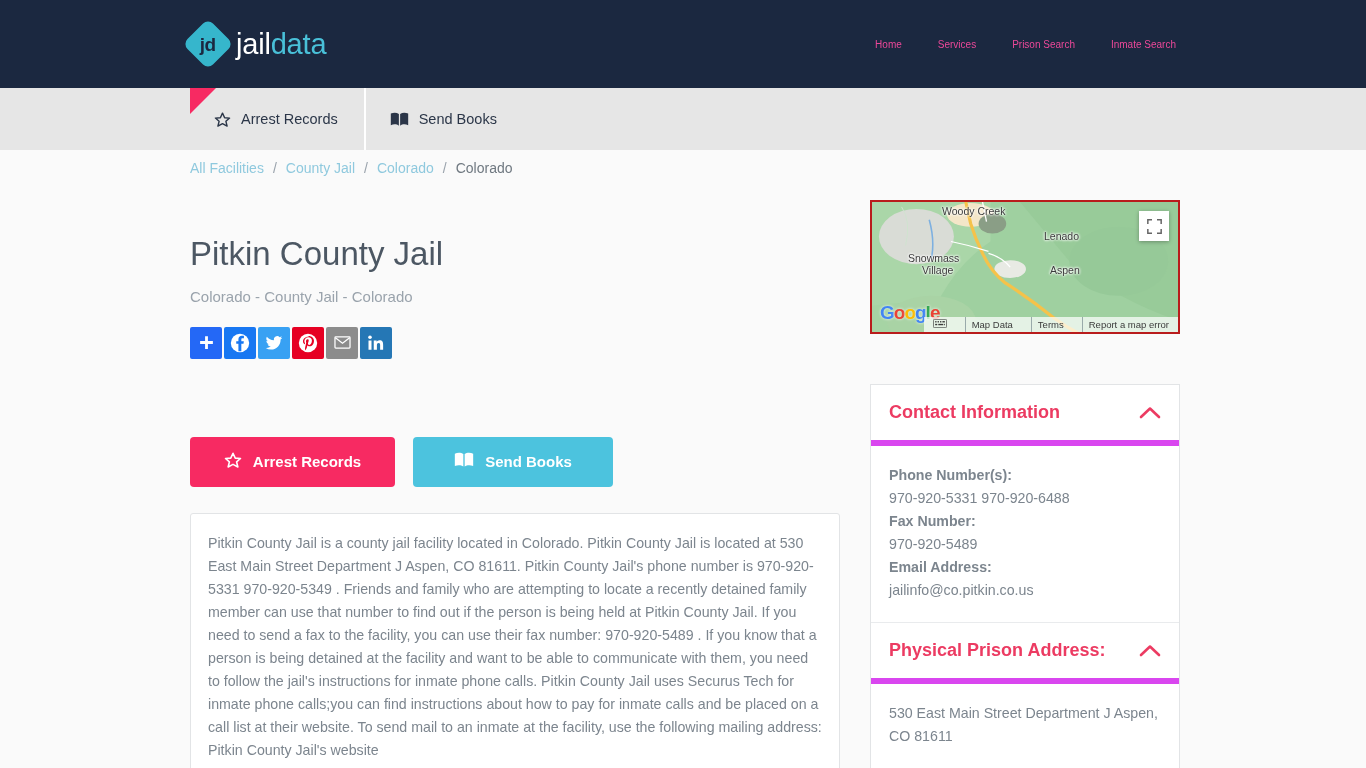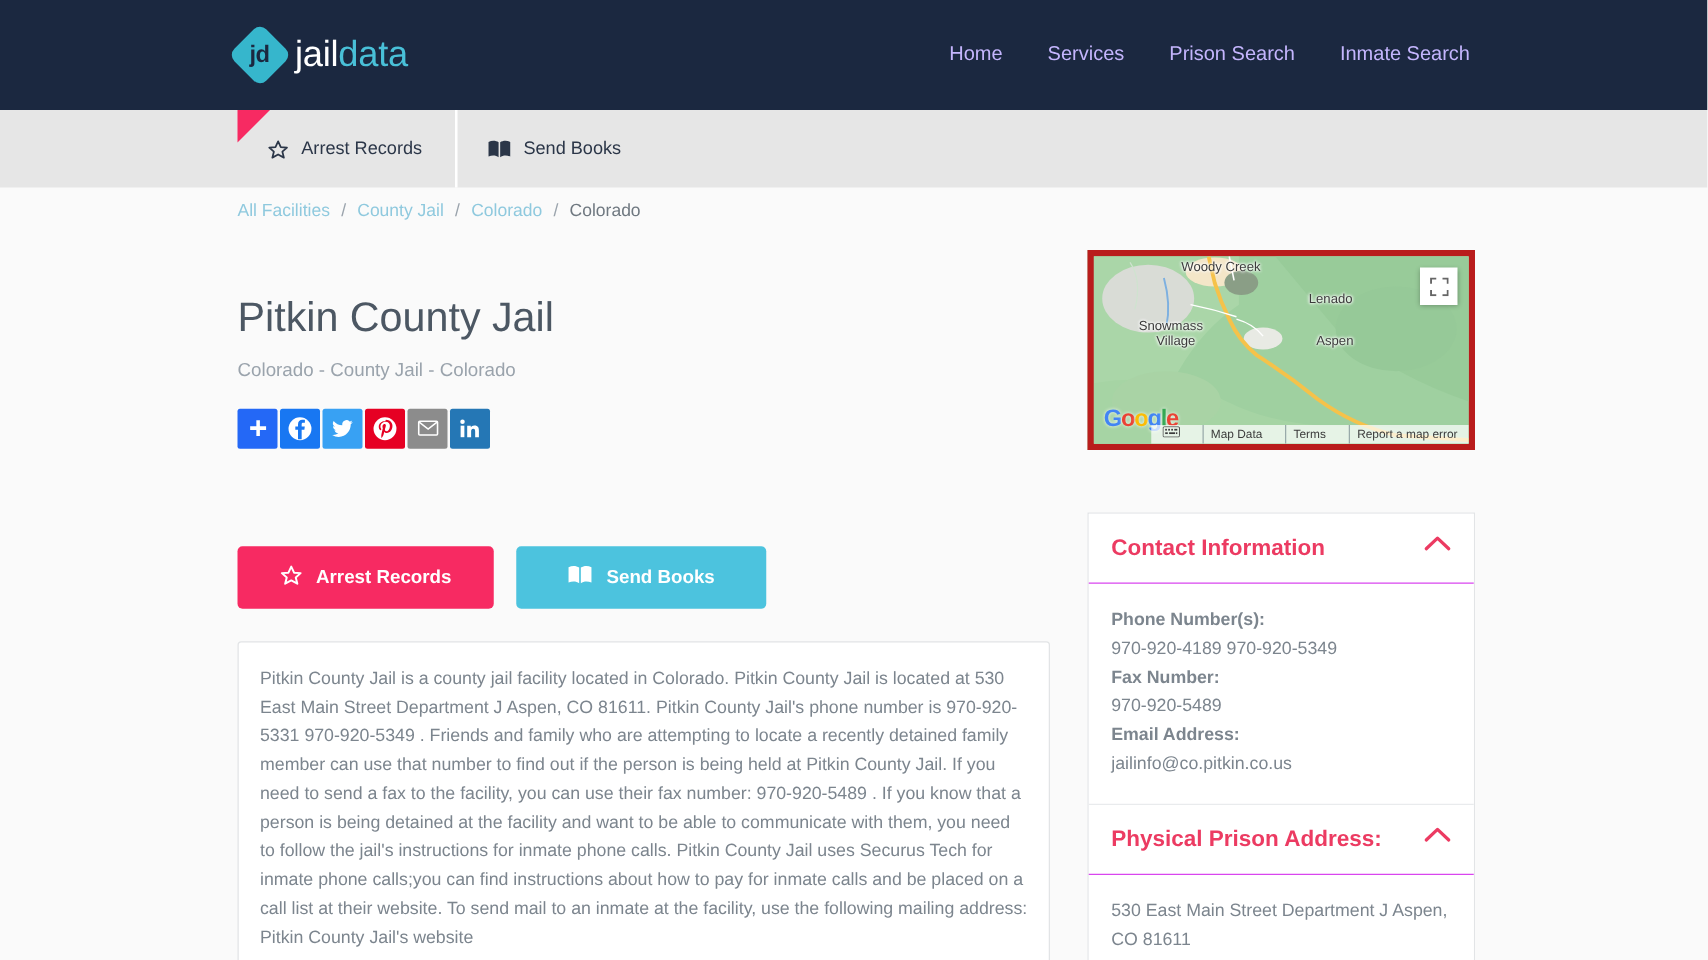--- a/index.html
+++ b/index.html
@@ -38,22 +38,22 @@
     font-weight:bold;
     letter-spacing:-0.5px;
     line-height:1;
   }
   .brand-text { font-size:29px; letter-spacing:-0.2px; line-height:1; }
   .brand-text .b1 { color:#ffffff; }
   .brand-text .b2 { color:#49c0d8;margin-top:36px; }
 
   .mainnav { margin-left:auto; display:flex; align-items:center; gap:36px; }
   .mainnav a {
-    color:#c4b5fd;
-    font-size:16px;
+    color:#ec4899;
+    font-size:10px;
     text-decoration:none;
     white-space:nowrap;
   }
 
   
   .tabstrip {
     height:62px;
     background:#e6e6e6;
     display:flex;
     align-items:stretch;
@@ -140,22 +140,22 @@
 
   
   .card {
     background:#ffffff;
     border:1px solid #e2e4e6;
     border-radius:3px;
     margin-top:26px;
   }
   .card-head {
     padding:15px 17px;
-    border-bottom:1px solid #d946ef;
-    display:flex; align-items:flex-start; justify-content:space-between;
+    border-bottom:6px solid #d946ef;
+    display:flex; align-items:flex-end; justify-content:space-between;
   }
   .card-head h3 {
     margin:0;
     font-size:17.5px;
     color:#ec3b62;
     font-weight:bold;
   }
   .card-body { padding:18px 17px 20px 17px; }
   .card-body p {
     margin:0;
@@ -185,24 +185,24 @@
     color:#5f6a74;
     font-size:14.2px;
     margin:0 0 17px 0;
     line-height:1.45;
   }
   .field-value.last { margin-bottom:0; }
   .addr-text { font-size:14.2px; color:#5f6a74; line-height:1.5; margin:0; }
 
   
   .map {
-    width:310px; height:160px;
+    width:310px; height:134px;
     position:relative;
     overflow:hidden;
-    border:5px solid #b91c1c;
+    border:2px solid #b91c1c;
     background:#a8cfa0;
   }
   .map-canvas { position:absolute; inset:0; }
   .map-label {
     position:absolute;
     font-family:"Liberation Sans", sans-serif;
     font-size:10.5px;
     color:#3b3b3b;
     white-space:nowrap;
     text-shadow:0 0 3px #fff,0 0 3px #fff,0 0 2px #fff;
@@ -431,21 +431,21 @@
           <div class="card-head">
             <h3>Contact Information</h3>
             <span class="chevron">
               <svg width="22" height="13" viewBox="0 0 22 13" fill="none" stroke="#ec3b62" stroke-width="2.6" stroke-linecap="round" stroke-linejoin="round">
                   <path d="M2 11 L11 2.5 L20 11"></path>
                 </svg>
             </span>
           </div>
           <div class="card-body">
             <p class="field-label">Phone Number(s):</p>
-            <p class="field-value">970-920-4189 970-920-5349</p>
+            <p class="field-value">970-920-5331 970-920-6488</p>
             <p class="field-label">Fax Number:</p>
             <p class="field-value">970-920-5489</p>
             <p class="field-label">Email Address:</p>
             <p class="field-value last">jailinfo@co.pitkin.co.us</p>
           </div>
         </div>
 
         <div class="card side-card">
           <div class="card-head">
             <h3>Physical Prison Address:</h3>

